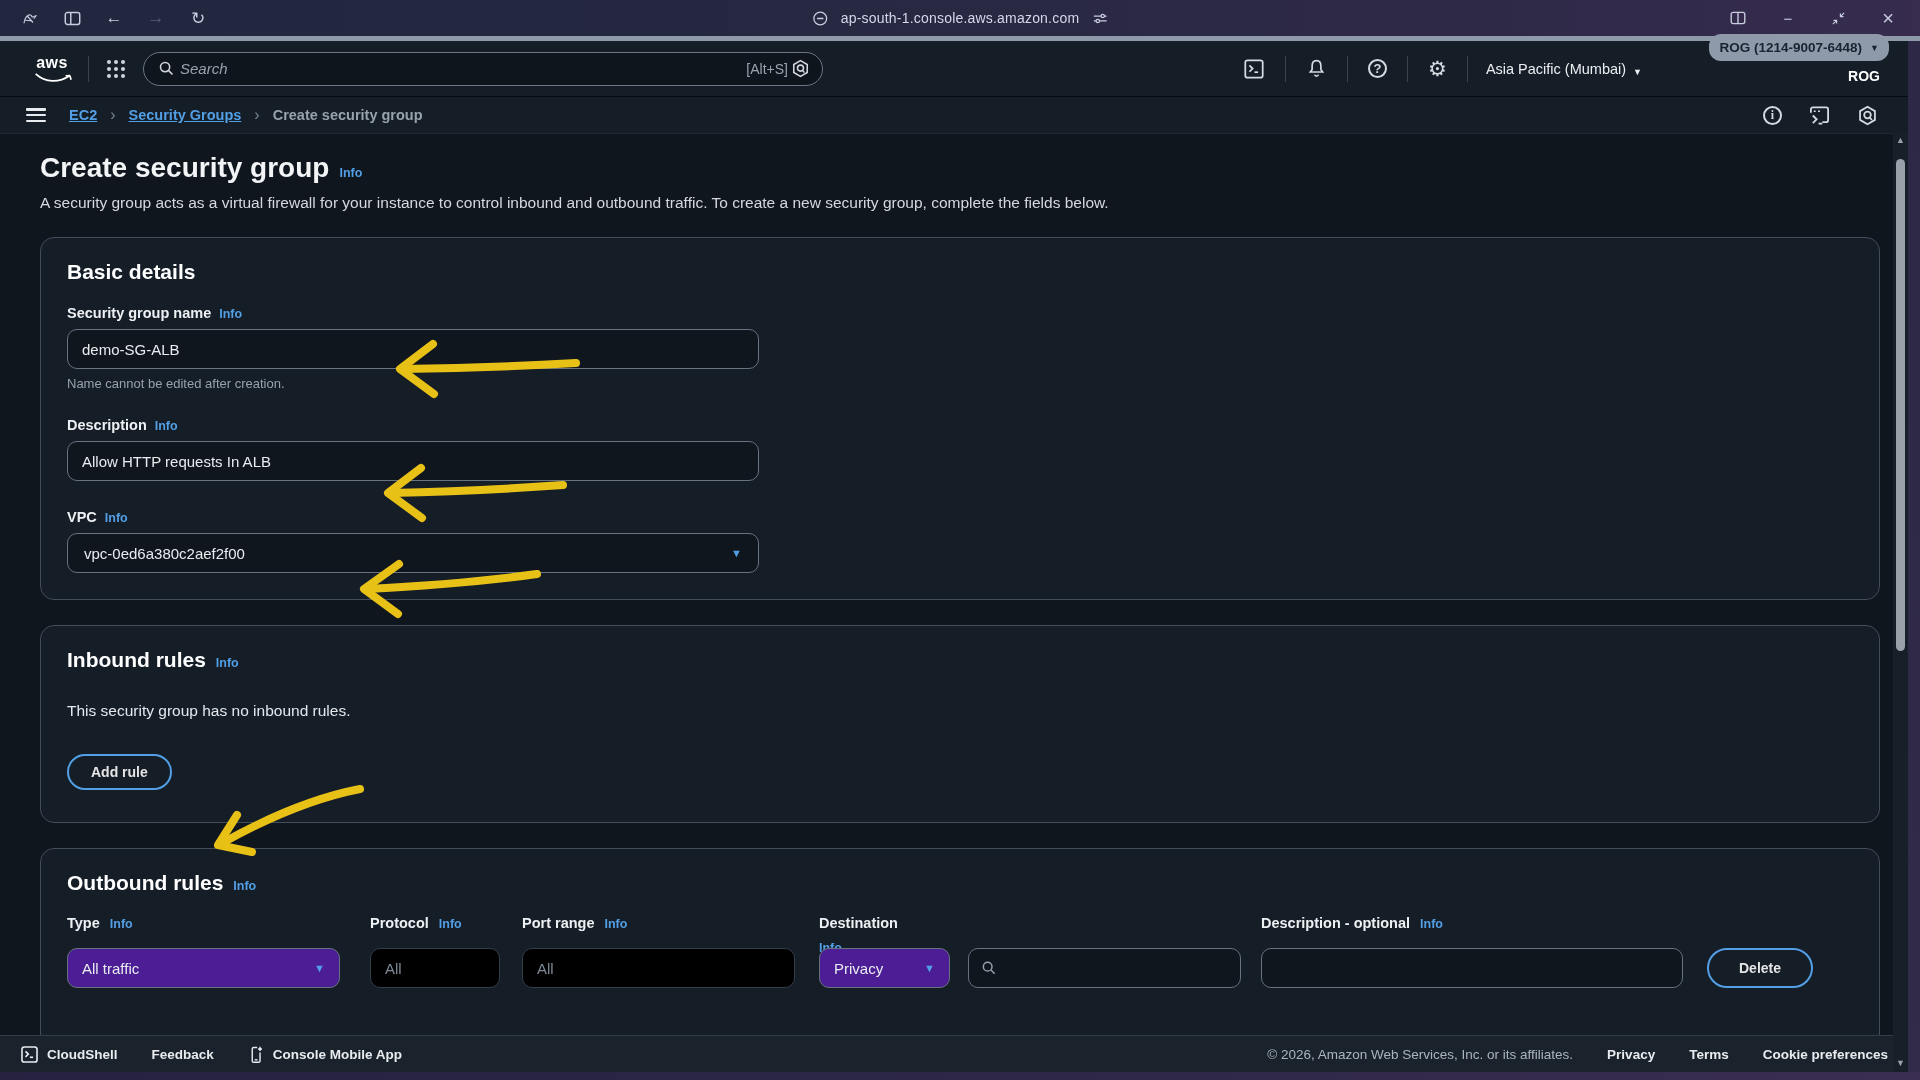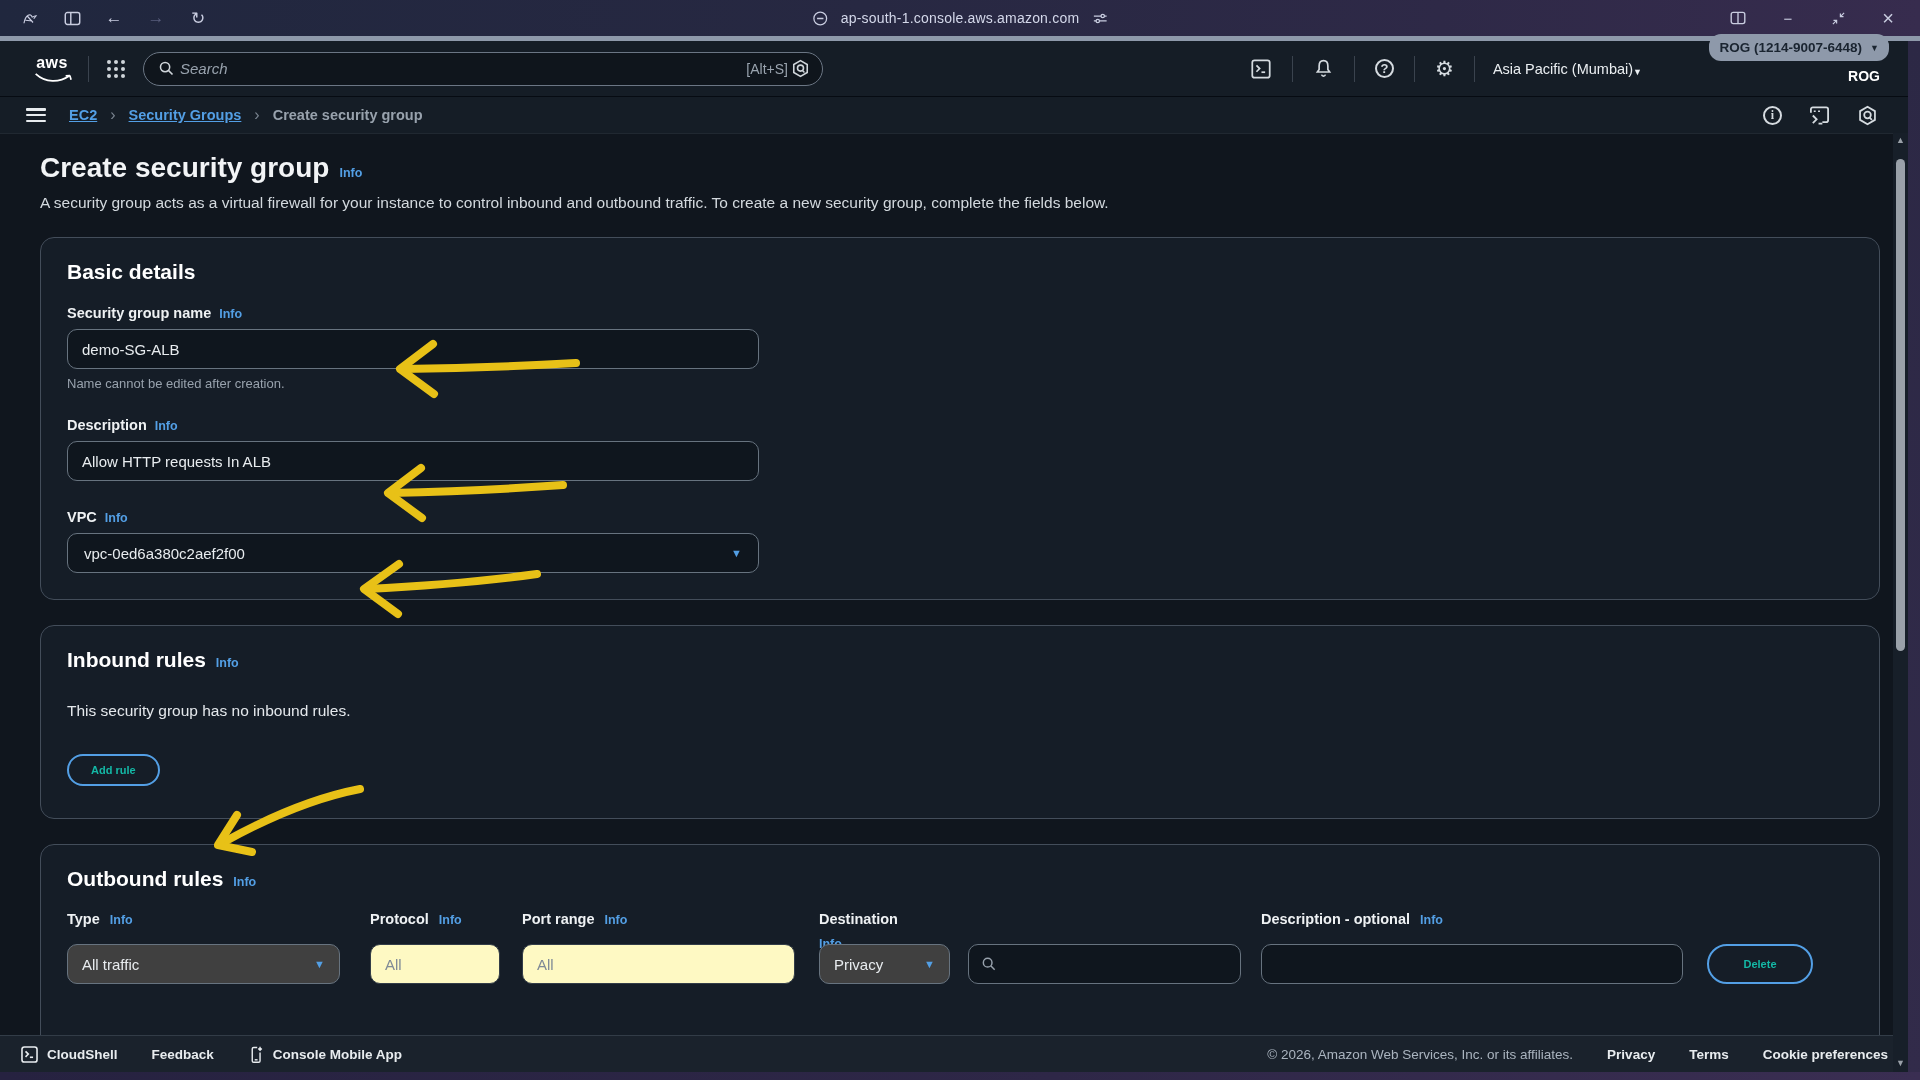--- a/index.html
+++ b/index.html
@@ -50,21 +50,21 @@
     flex:1; background:transparent; border:none; outline:none;
     color:#e4e8ec; font-size:15px; font-family:"Liberation Sans",sans-serif; font-style:italic;
   }
   .search-pill input::placeholder { color:#98a2ad; font-style:italic; }
   .shortcut { color:#9aa4af; font-size:14px; }
   .hdr-icons { margin-left:auto; display:flex; align-items:center; }
   .hdr-ic { padding:0 20px; display:flex; align-items:center; color:#d5dbe0; }
   .gear-glyph { font-size:21px; line-height:1; color:#d5dbe0; }
   .help-circle { width:19px; height:19px; border:2px solid #d5dbe0; border-radius:50%;
     display:flex; align-items:center; justify-content:center; font-size:13px; font-weight:bold; color:#d5dbe0; }
-  .region { display:flex; align-items:flex-end; padding:0 10px 0 18px;
+  .region { display:flex; align-items:flex-end; gap:7px; padding:0 10px 0 18px;
             color:#eaeef1; font-size:14.5px; }
   .region .caret { font-size:9px; color:#eaeef1; }
   .account-spacer { width:250px; }
   .account-box {
     position:absolute; top:34px; right:31px; height:27px; z-index:30;
     background:#8e99aa; color:#1a2430; font-weight:bold; font-size:13.5px;
     display:flex; align-items:center; gap:8px; padding:0 10px; border-radius:12px;
   }
   .account-box .caret { font-size:9px; color:#1a2430; }
   .account-name { position:absolute; top:68px; right:40px; color:#ffffff;
@@ -109,36 +109,36 @@
   .select-box {
     margin-top:8px; width:692px; height:40px; background:#0f161e;
     border:1px solid #67737f; border-radius:10px; color:#e8ecef; font-size:15px;
     padding:0 16px; display:flex; align-items:center; justify-content:space-between; cursor:pointer;
   }
   .select-box .caret { color:#539fe5; font-size:11px; }
 
   .empty-note { margin-top:30px; color:#e4e8ec; font-size:15.5px; }
   .outline-btn {
     display:inline-flex; align-items:center; justify-content:center;
-    border:2px solid #539fe5; color:#14b8a6; font-weight:bold; font-size:11px;
+    border:2px solid #539fe5; color:#e5e5e5; font-weight:bold; font-size:14px;
     border-radius:20px; padding:8px 22px; background:transparent; cursor:pointer;
     font-family:"Liberation Sans",sans-serif;
   }
   .add-rule { margin-top:34px; }
 
   
   .ob-grid { position:relative; margin-top:20px; height:120px; }
   .ob-head { position:absolute; top:0; color:#eef1f3; font-size:14.5px; font-weight:bold;
              display:flex; gap:10px; align-items:baseline; }
   .ob-ctrl { position:absolute; top:33px; height:40px; }
-  .ob-select { background:#404040; border:1px solid #67737f; border-radius:10px; color:#e8ecef;
+  .ob-select { background:#4c1d95; border:1px solid #67737f; border-radius:10px; color:#e8ecef;
     font-size:15px; padding:0 14px; display:flex; align-items:center; justify-content:space-between;
     height:40px; cursor:pointer; }
   .ob-select .caret { color:#539fe5; font-size:11px; }
-  .ob-disabled { background:#fef9c3; border:1px solid #333d48; border-radius:10px;
+  .ob-disabled { background:#000000; border:1px solid #333d48; border-radius:10px;
     color:#7f8a96; font-size:15px; padding:12px 14px; display:flex; align-items:center; height:40px; }
   .ob-search { background:#0f161e; border:1px solid #67737f; border-radius:10px;
     display:flex; align-items:center; gap:8px; padding:0 12px; height:40px; }
   .ob-input { background:#0f161e; border:1px solid #67737f; border-radius:10px; height:40px;
     color:#e8ecef; font-size:15px; padding:0 14px; outline:none; width:100%;
     font-family:"Liberation Sans",sans-serif; }
 
   
   .footer {
     position:absolute; left:0; right:12px; bottom:8px; height:37px; z-index:40;

